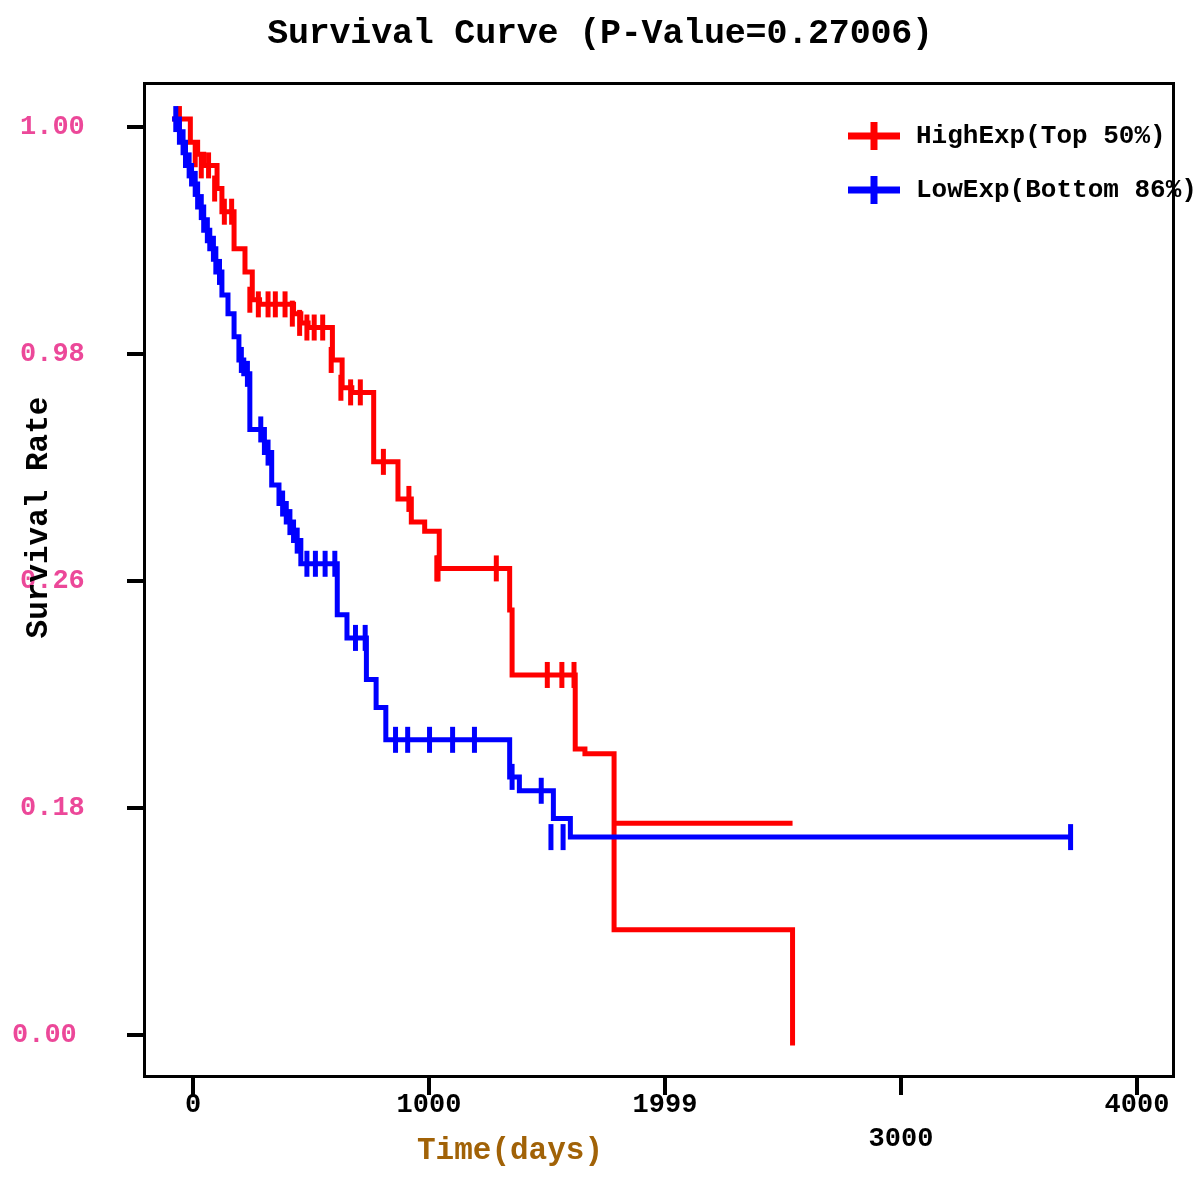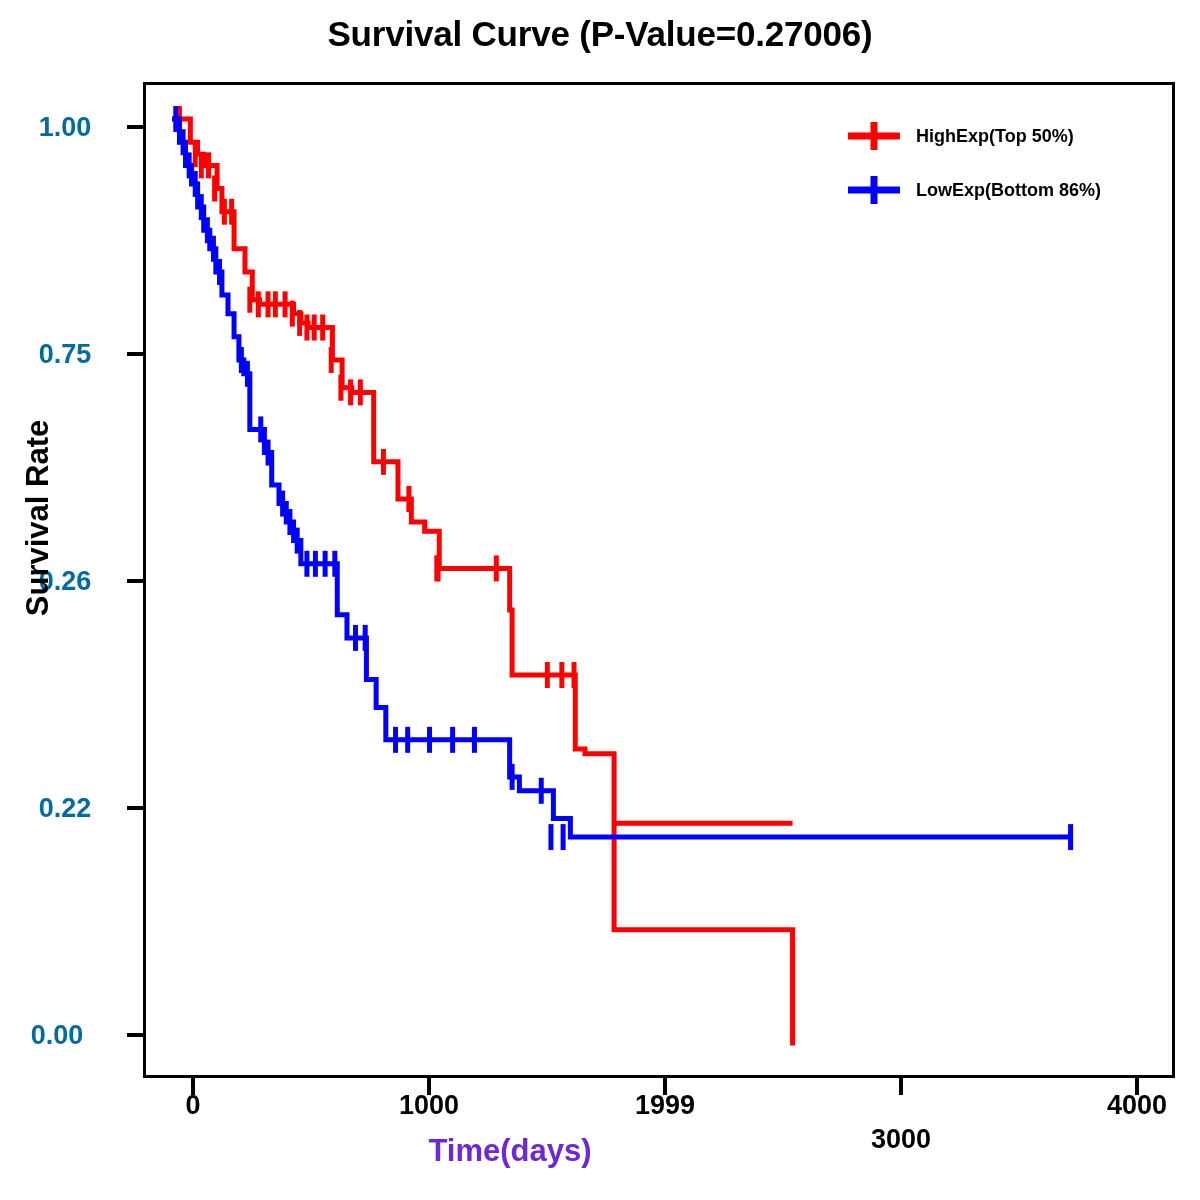--- a/index.html
+++ b/index.html
@@ -5,21 +5,21 @@
   html, body {
     margin: 0;
     padding: 0;
     background: #ffffff;
   }
   #root {
     position: relative;
     width: 1200px;
     height: 1200px;
     background: #ffffff;
-    font-family: Liberation Sans, sans-serif;
+    font-family: Liberation Mono, monospace;
     overflow: hidden;
   }
   #chart-title {
     position: absolute;
     left: 0;
     top: 14px;
     width: 1200px;
     text-align: center;
     font-size: 35px;
     font-weight: bold;
@@ -40,24 +40,24 @@
     position: absolute;
     left: 143px;
     top: 82px;
     width: 1032px;
     height: 996px;
   }
   .ytick-label {
     position: absolute;
     right: 0;
     width: 90px;
-    text-align: center;
+    text-align: left;
     font-size: 27px;
     font-weight: bold;
-    color: #0369a1;
+    color: #ec4899;
     transform: translateY(-50%);
   }
   .ytick-mark {
     position: absolute;
     width: 16px;
     height: 4px;
     background: #000000;
     transform: translateY(-50%);
   }
   .xtick-label {
@@ -79,37 +79,37 @@
     transform: translateX(-50%);
   }
   #xaxis-title {
     position: absolute;
     left: 0;
     top: 1133px;
     width: 1020px;
     text-align: center;
     font-size: 31px;
     font-weight: bold;
-    color: #6d28d9;
+    color: #a16207;
   }
   #yaxis-title {
     position: absolute;
     left: -92px;
     top: 500px;
     width: 260px;
     text-align: center;
     font-size: 31px;
     font-weight: bold;
     color: #000000;
     transform: rotate(-90deg);
     transform-origin: 50% 50%;
   }
   .legend-label {
     position: absolute;
-    font-size: 18px;
+    font-size: 26px;
     font-weight: bold;
     color: #000000;
     white-space: nowrap;
     transform: translateY(-50%);
     text-align: center;
   }
 </style>
 </head>
 <body>
 
@@ -185,27 +185,27 @@
         <line x1="407.9435294117647" x2="407.9435294117647" y1="742.106976744186" y2="768.106976744186" stroke="#0000FF" stroke-width="5"></line>
         <line x1="420.0847058823529" x2="420.0847058823529" y1="742.106976744186" y2="768.106976744186" stroke="#0000FF" stroke-width="5"></line>
         <line x1="927.5858823529412" x2="927.5858823529412" y1="742.106976744186" y2="768.106976744186" stroke="#0000FF" stroke-width="5"></line>
       </g>
     </svg>
 
   <div id="y-ticks">
     <div class="ytick-label" style="top:127px; left:20px;">1.00</div>
     <div class="ytick-mark" style="top:127px; left:127px;"></div>
 
-    <div class="ytick-label" style="top:354px; left:20px;">0.75</div>
+    <div class="ytick-label" style="top:354px; left:20px;">0.98</div>
     <div class="ytick-mark" style="top:354px; left:127px;"></div>
 
     <div class="ytick-label" style="top:581px; left:20px;">0.26</div>
     <div class="ytick-mark" style="top:581px; left:127px;"></div>
 
-    <div class="ytick-label" style="top:808px; left:20px;">0.22</div>
+    <div class="ytick-label" style="top:808px; left:20px;">0.18</div>
     <div class="ytick-mark" style="top:808px; left:127px;"></div>
 
     <div class="ytick-label" style="top:1035px; left:12px;">0.00</div>
     <div class="ytick-mark" style="top:1035px; left:127px;"></div>
   </div>
 
   <div id="x-ticks">
     <div class="xtick-mark" style="left:193px;"></div>
     <div class="xtick-label" style="left:193px;">0</div>
 

